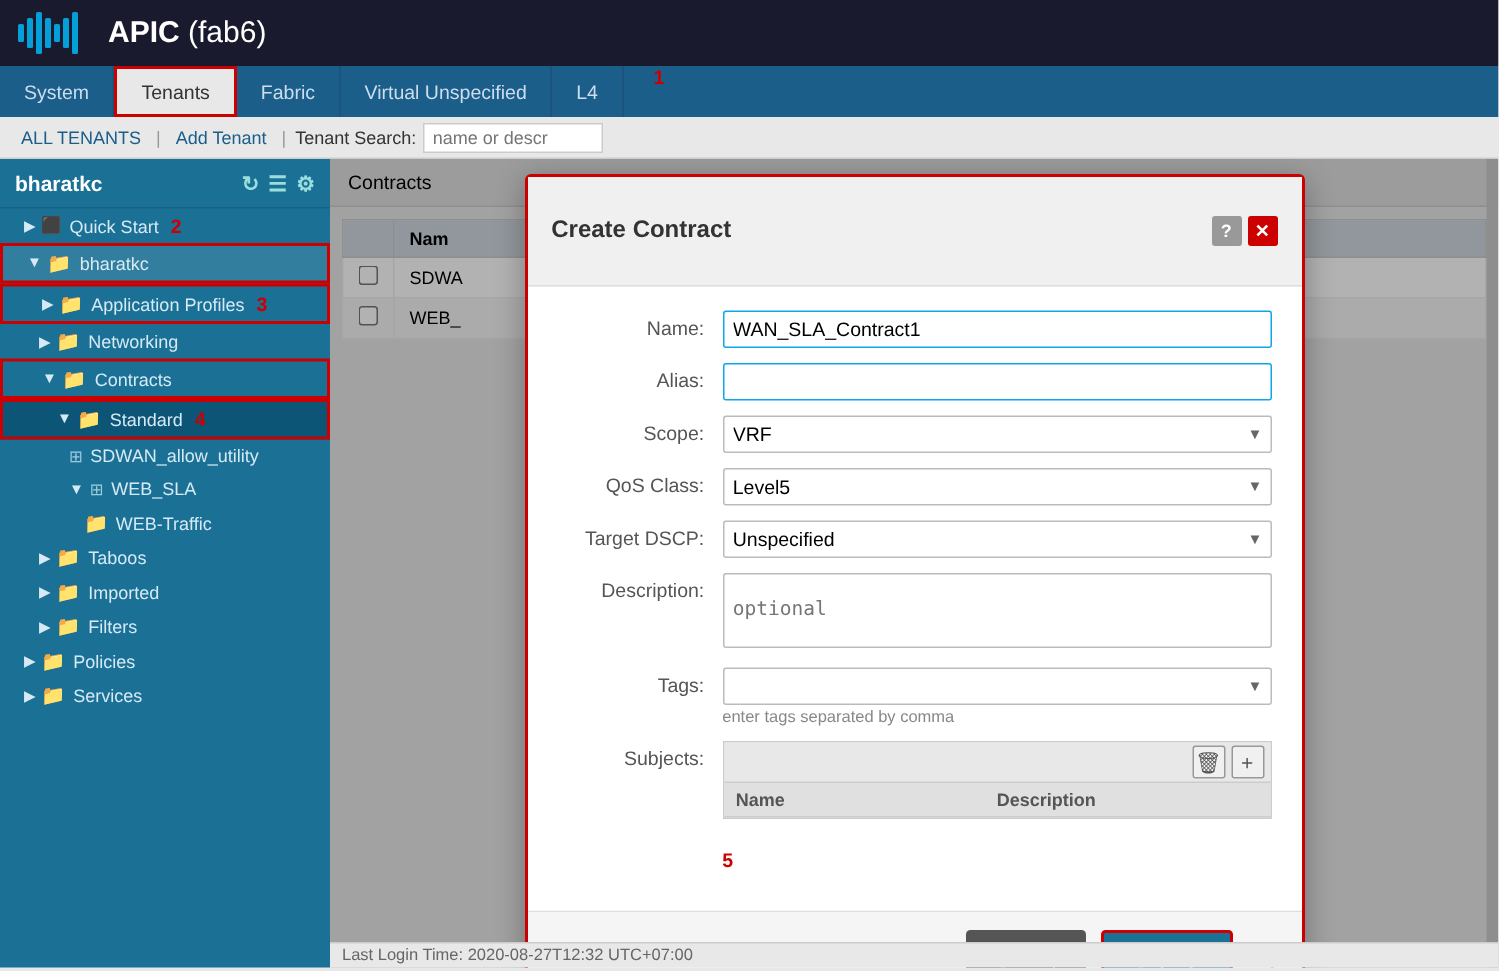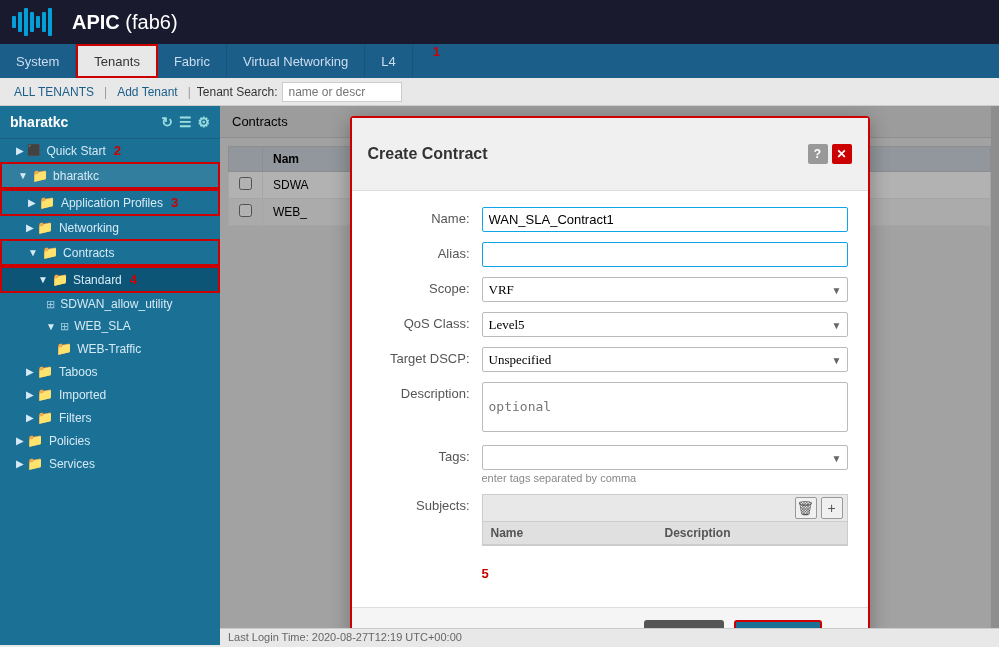--- a/index.html
+++ b/index.html
@@ -51,21 +51,21 @@
     .modal-header-icon.help { background: #999; }
     .modal-header-icon.close { background: #cc0000; }
 
     .modal-body { padding: 16px 20px; }
 
     .form-row { display: flex; align-items: flex-start; margin-bottom: 10px; }
     .form-label { width: 110px; text-align: right; padding-right: 12px; color: #555; font-size: 13px; padding-top: 4px; flex-shrink: 0; }
     .form-control { flex: 1; }
     .form-input { width: 100%; border: 1px solid #0ea5e9; padding: 4px 6px; font-size: 13px; border-radius: 2px; }
     .form-select-wrap { position: relative; width: 100%; }
-    .form-select { width: 100%; border: 1px solid #bbb; padding: 4px 6px; font-size: 13px; appearance: none; background: white; cursor: pointer; border-radius: 2px; font-family: Liberation Serif, serif; }
+    .form-select { width: 100%; border: 1px solid #bbb; padding: 4px 6px; font-size: 13px; appearance: none; background: white; cursor: pointer; border-radius: 2px; }
     .form-select-arrow { position: absolute; right: 6px; top: 50%; transform: translateY(-50%); color: #666; pointer-events: none; font-size: 10px; }
     .form-textarea { width: 100%; border: 1px solid #bbb; padding: 16px 6px; font-size: 13px; height: 50px; resize: none; border-radius: 2px; color: #999; }
 
     .tags-hint { font-size: 11px; color: #888; margin-top: 2px; }
 
     
     .subjects-area { border: 1px solid #ccc; background: #f5f5f5; }
     .subjects-toolbar { display: flex; justify-content: flex-end; padding: 2px 4px; gap: 4px; background: #e8e8e8; border-bottom: 1px solid #ccc; }
     .subjects-btn { width: 22px; height: 22px; border: 1px solid #999; background: #f0f0f0; cursor: pointer; display: flex; align-items: center; justify-content: center; font-size: 14px; color: #555; border-radius: 2px; }
     .subjects-header-row { display: flex; padding: 4px 8px; background: #e0e0e0; border-bottom: 1px solid #ccc; font-size: 12px; font-weight: bold; color: #555; }
@@ -105,21 +105,21 @@
   </div>
   <div class="app-title">
     <strong>APIC</strong>&nbsp;<span>(fab6)</span>
   </div>
 </div>
 
 <div class="nav-bar">
   <div class="nav-item">System</div>
   <div class="nav-item nav-item-tenants">Tenants</div>
   <div class="nav-item">Fabric</div>
-  <div class="nav-item">Virtual Networking</div>
+  <div class="nav-item">Virtual Unspecified</div>
   <div class="nav-item">L4</div>
 
   <div style="position:relative; margin-left: 20px;">
     <span class="label-num" style="color:#cc0000; font-weight:bold;">1</span>
   </div>
 </div>
 
 <div class="tenant-toolbar">
   <a>ALL TENANTS</a>
   <span class="separator">|</span>
@@ -374,17 +374,17 @@
 
         <div class="modal-footer">
           <button class="btn-cancel">Cancel</button>
           <button class="btn-submit">Submit</button>
           <span class="label-num" style="color:#cc0000; margin-left:12px; align-self:center;">6</span>
         </div>
 
       </div>
     </div>
 
-    <div class="status-bar">Last Login Time: 2020-08-27T12:19 UTC+00:00</div>
+    <div class="status-bar">Last Login Time: 2020-08-27T12:32 UTC+07:00</div>
 
   </div>
 
 </div>
 
 </body></html>

